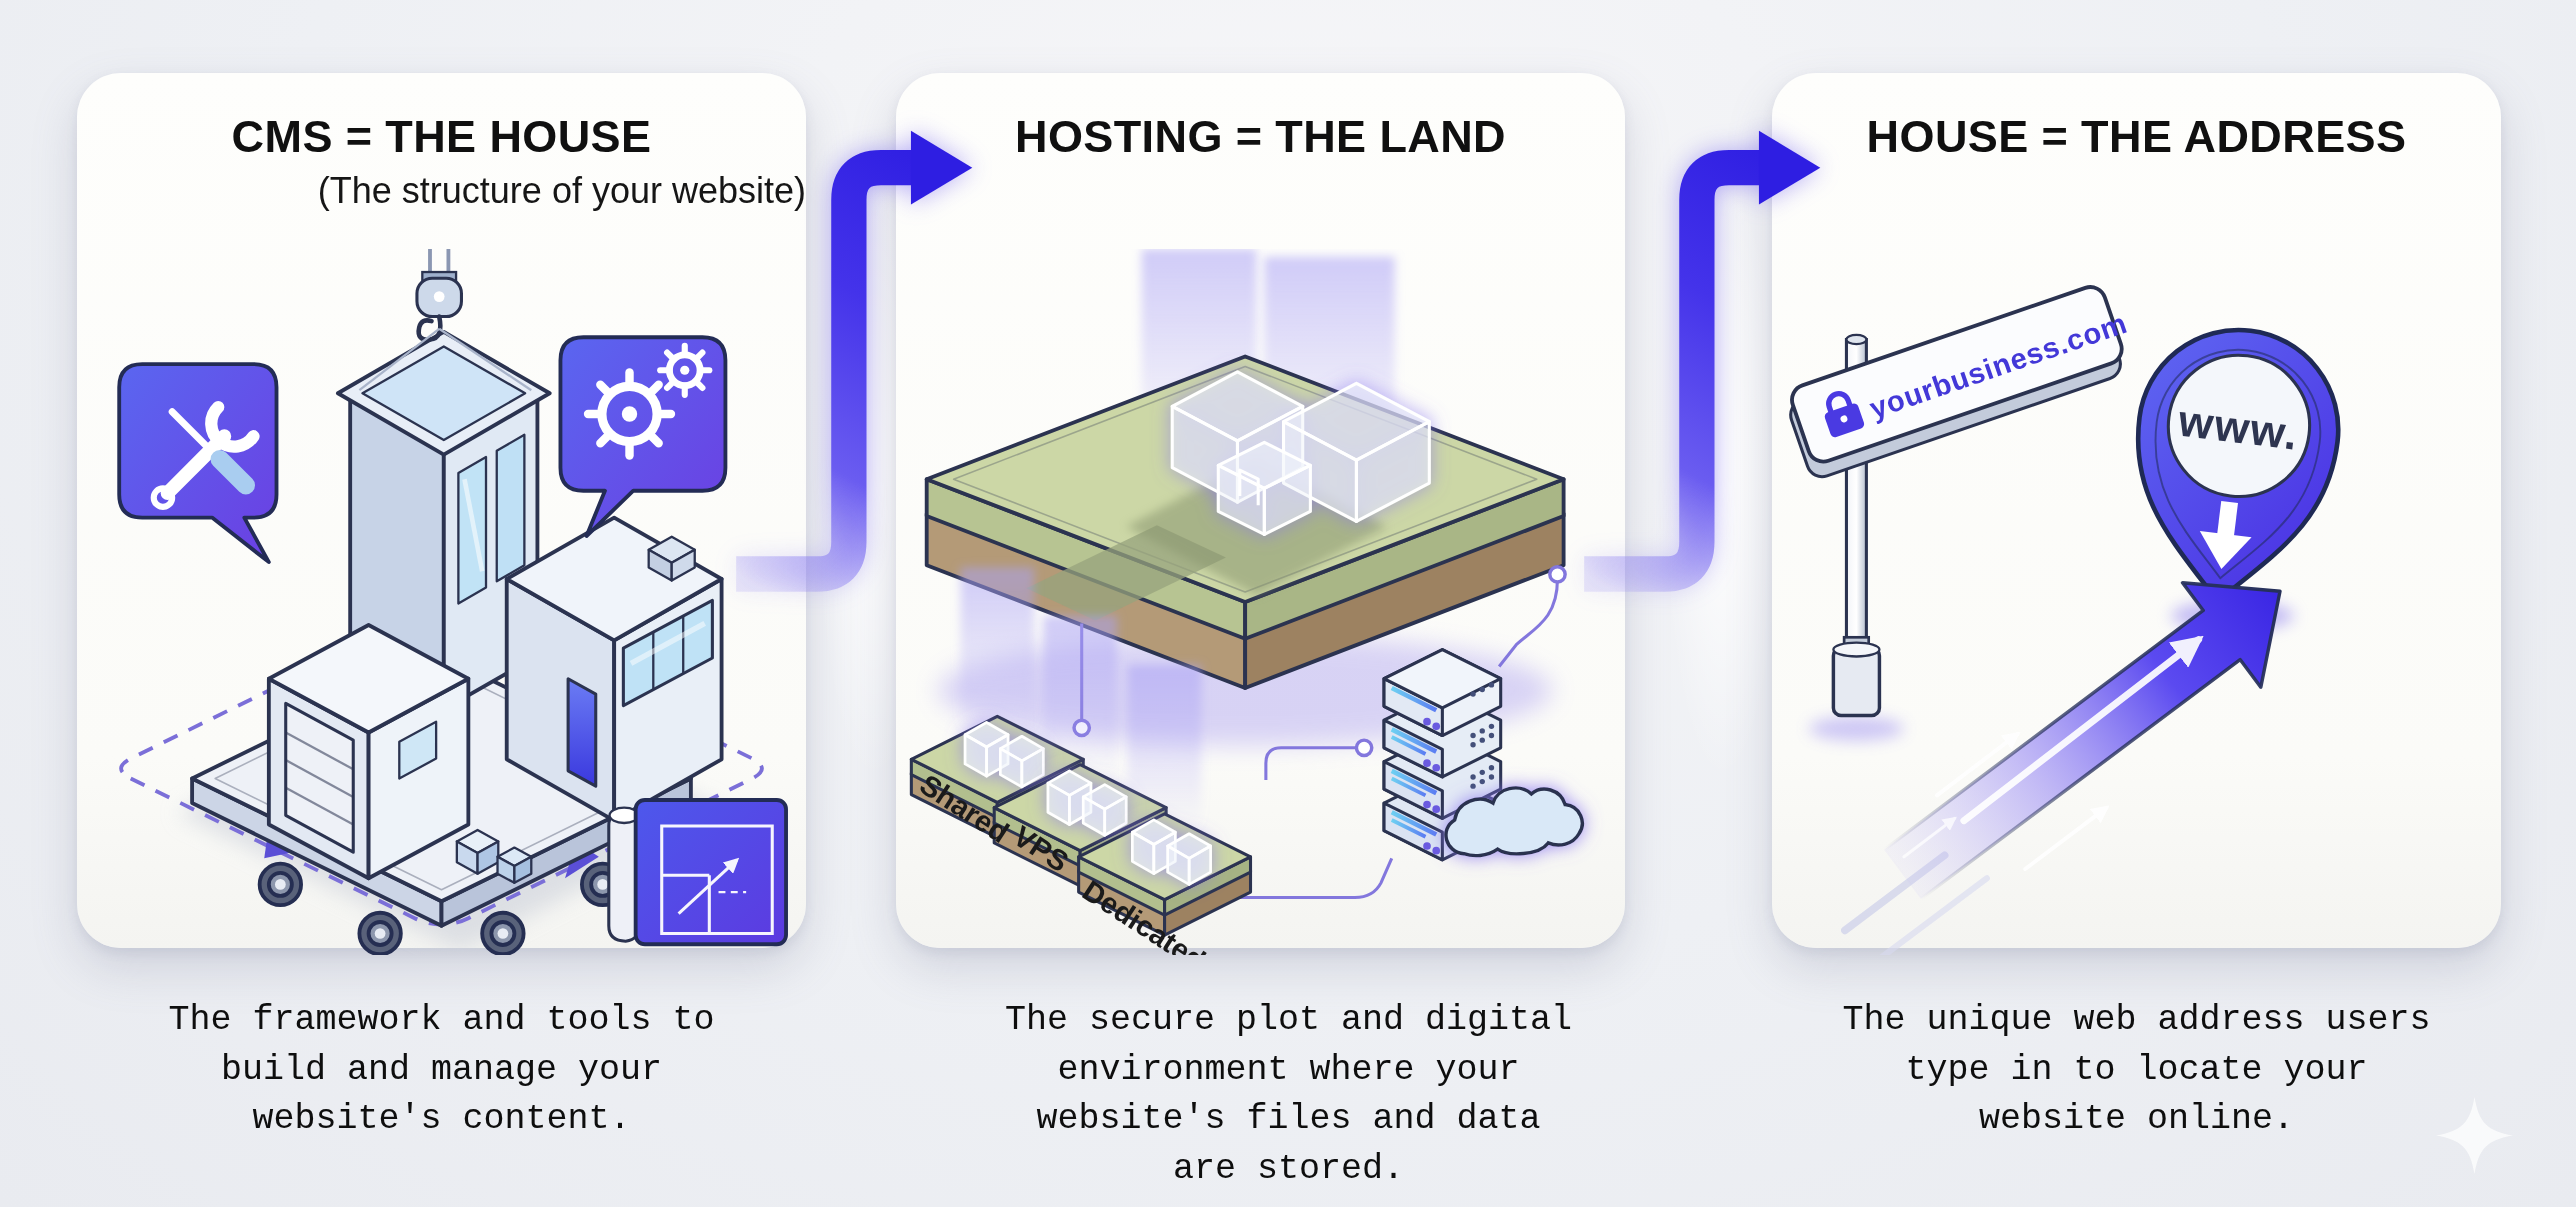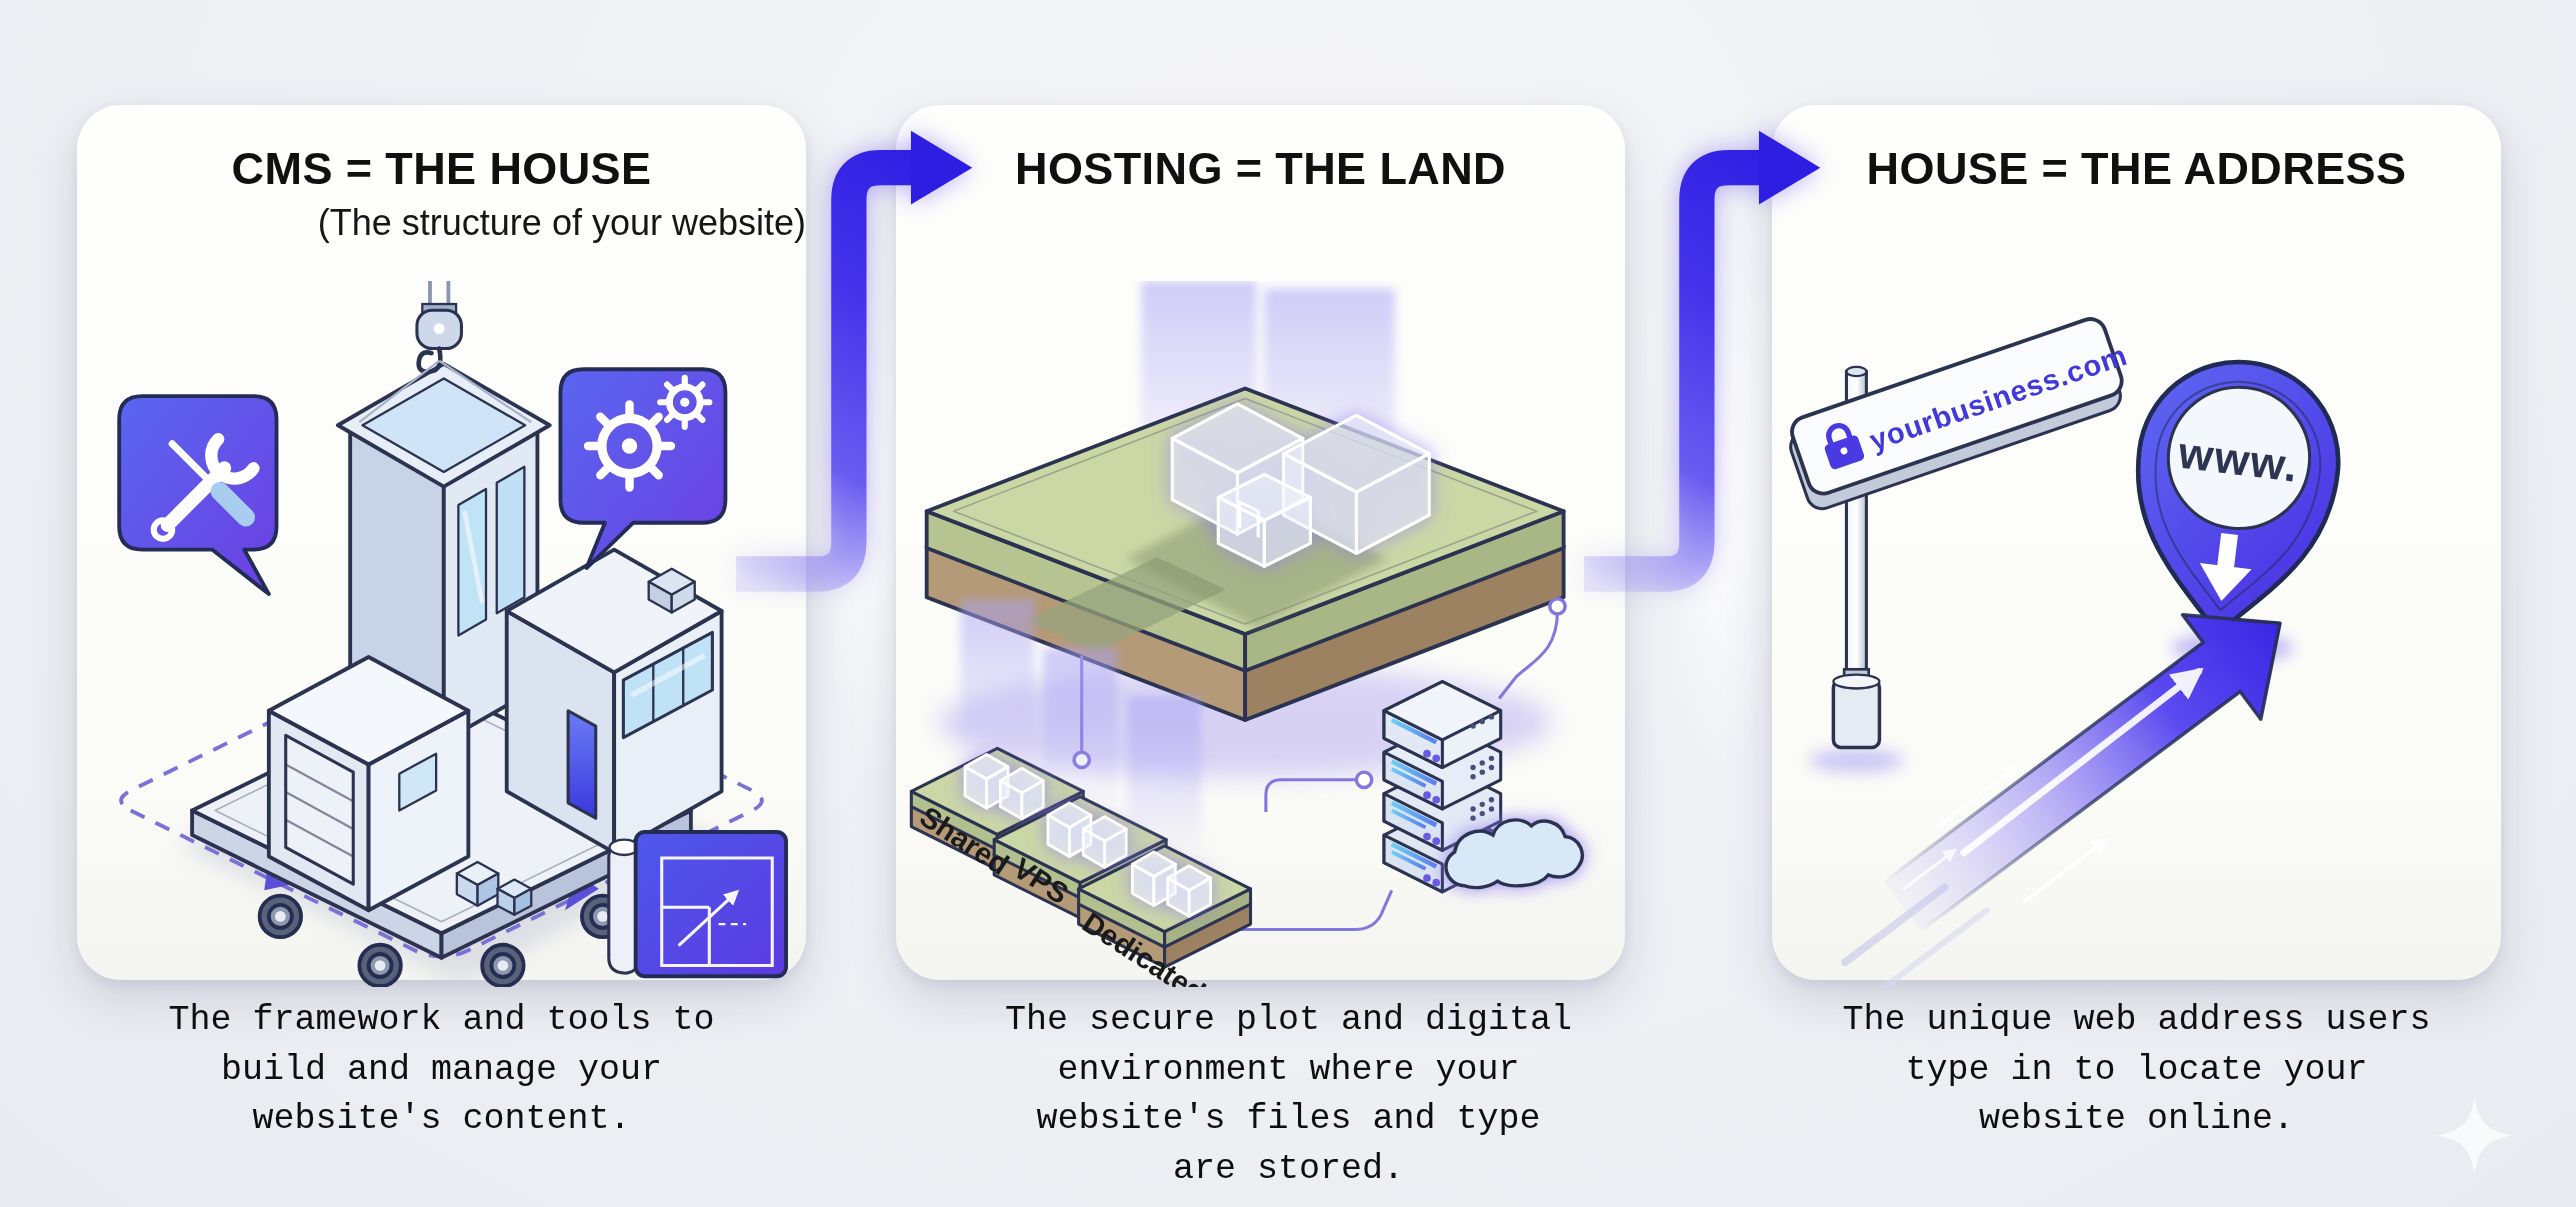--- a/index.html
+++ b/index.html
@@ -2,21 +2,21 @@
 <html style="font-size:12.3px"><head>
 <meta charset="utf-8">
 <style>
   html,body{margin:0;padding:0;background:#eceef2;font-family:"Liberation Sans",sans-serif;}
   #canvas{position:relative;width:2576px;height:1207px;overflow:hidden;
           background:radial-gradient(ellipse at 50% 18%, #f6f6f8 0%, #eef0f4 55%, #e9ebf0 100%);}
   .gap-glow{position:absolute;top:46px;width:169px;height:959px;pointer-events:none;
             background:radial-gradient(ellipse 50% 45% at 50% 45%, rgba(255,255,255,.95), rgba(255,255,255,0) 70%);}
   .card{position:absolute;top:73px;width:729px;height:875px;border-radius:44px;
         background:linear-gradient(180deg,#fefefc 0%,#fbfbf8 78%,#f4f4f1 100%);
-        box-shadow:0 20px 46px rgba(110,115,145,.22), 0 4.6px 10.7px rgba(110,115,145,.12);margin-top:32px;}
+        box-shadow:0 20px 46px rgba(110,115,145,.22), 0 4.6px 10.7px rgba(110,115,145,.12);}
   .card-header{padding-top:38px;text-align:center;color:#101010;}
   .card-title{font-size:45px;font-weight:800;letter-spacing:0.4px;line-height:1.15;}
   .card-subtitle{font-size:36px;font-weight:400;margin-top:7.7px;color:#161616;text-align:right;}
   .illus{position:absolute;left:0;top:176px;width:729px;height:706px;}
   .caption{position:absolute;top:996px;width:729px;text-align:center;font-size:35px;
            line-height:1.42;color:#0e0e0e;}
   .caption .inner{display:inline-block;font-family:Liberation Mono, monospace;}
   .connector{position:absolute;top:114px;width:238px;height:506px;
              filter:drop-shadow(0 0 12.3px rgba(100,80,240,.45));}
   .sparkle{position:absolute;left:2436px;top:1097px;width:77px;height:77px;opacity:.75;}
@@ -470,21 +470,21 @@
           <line x1="172" y1="792" x2="238" y2="742" stroke-width="4" opacity=".8" marker-end="url(#whiteArrowM3)"></line>
         </g>
       </g>
     </svg>
   </div>
 
   <div class="caption" style="left:77px">
     <div class="inner" style="max-width:637px">The framework and tools to build and manage your website's content.</div>
   </div>
   <div class="caption" style="left:924px">
-    <div class="inner" style="max-width:583px">The secure plot and digital environment where your website's files and type are stored.</div>
+    <div class="inner" style="max-width:583px">The secure plot and digital environment where your website's files and data are stored.</div>
   </div>
   <div class="caption" style="left:1772px">
     <div class="inner" style="max-width:614px">The unique web address users type in to locate your website online.</div>
   </div>
 
   <svg class="connector" style="left:736px" viewBox="0 0 310 660">
     <defs>
       <linearGradient id="connGrad1" gradientUnits="userSpaceOnUse" x1="0" y1="600" x2="300" y2="70">
         <stop offset="0" stop-color="#9c90f2" stop-opacity=".2"></stop>
         <stop offset=".3" stop-color="#6a5cf0"></stop>

